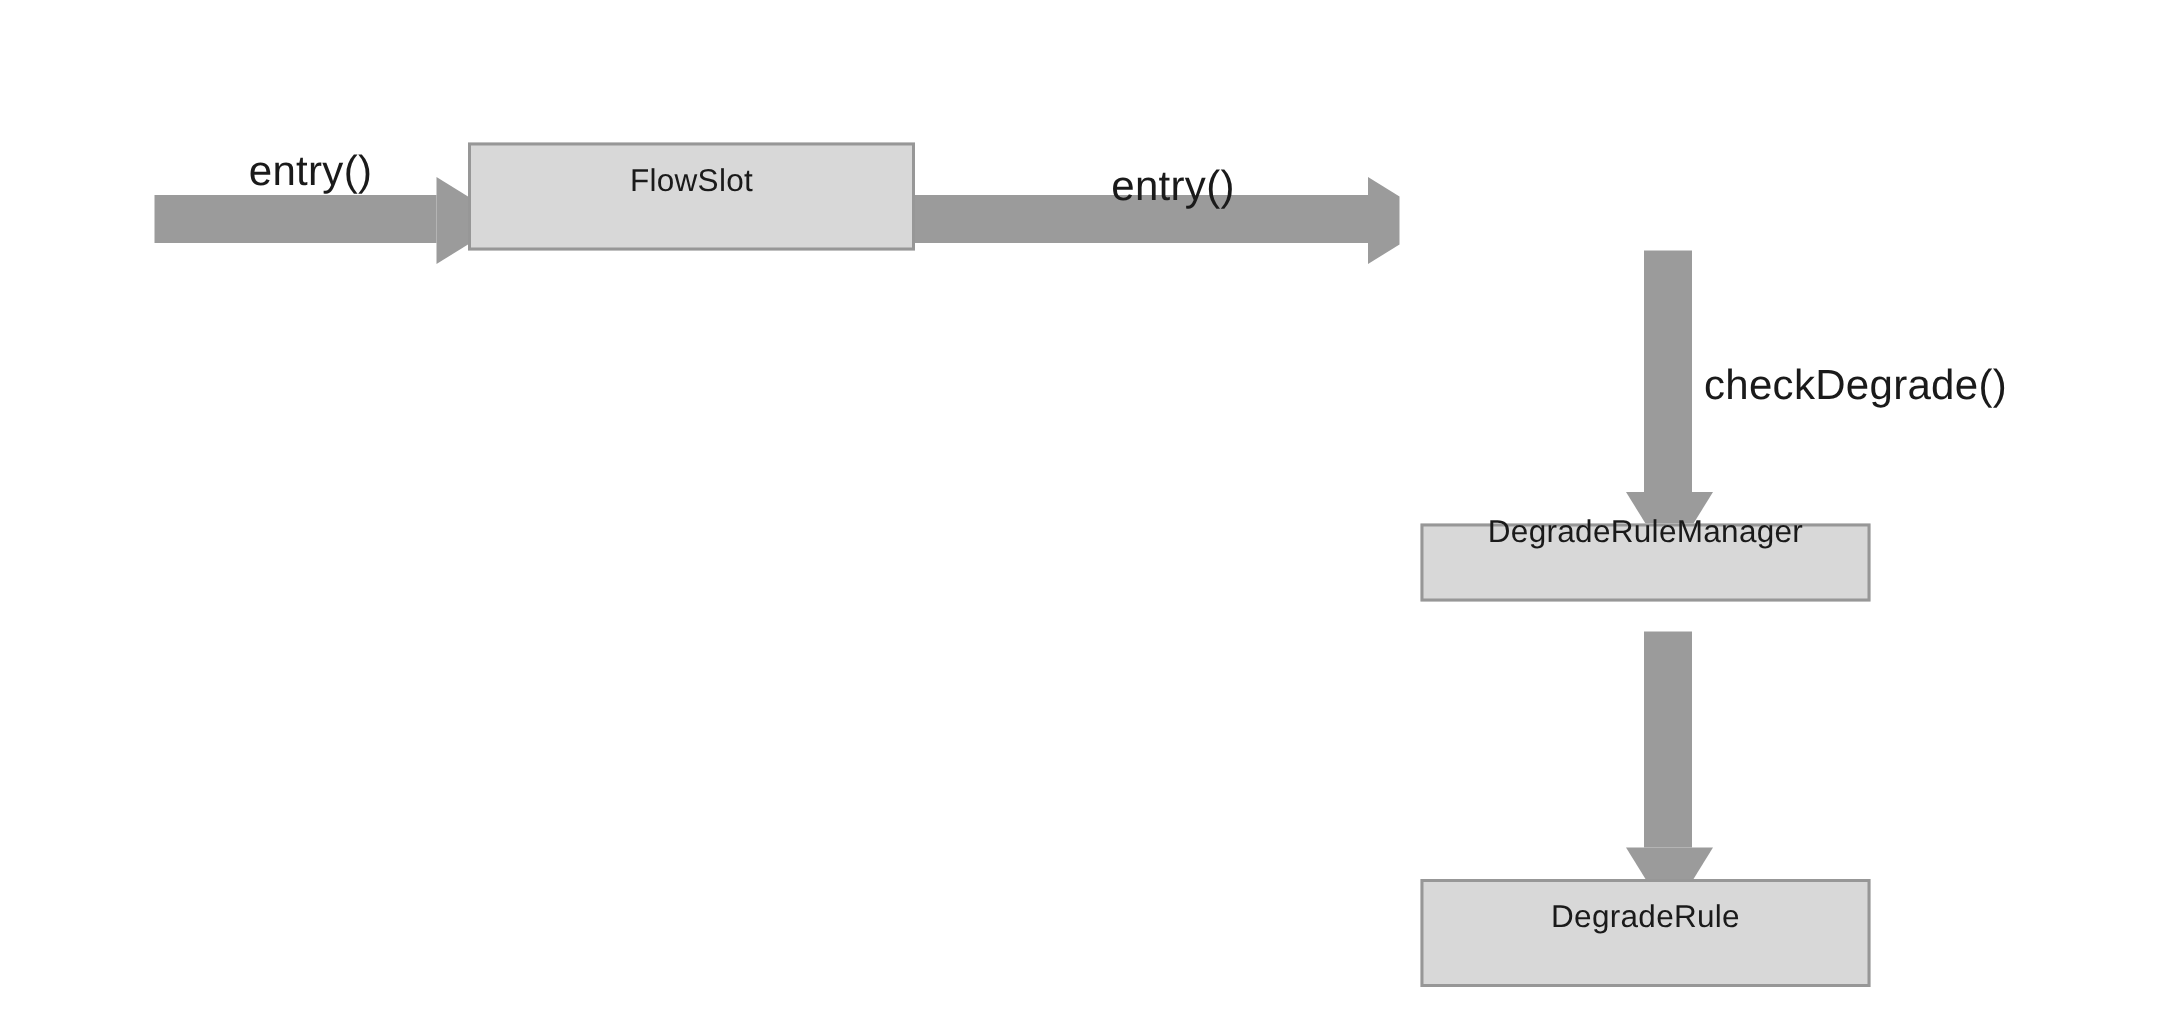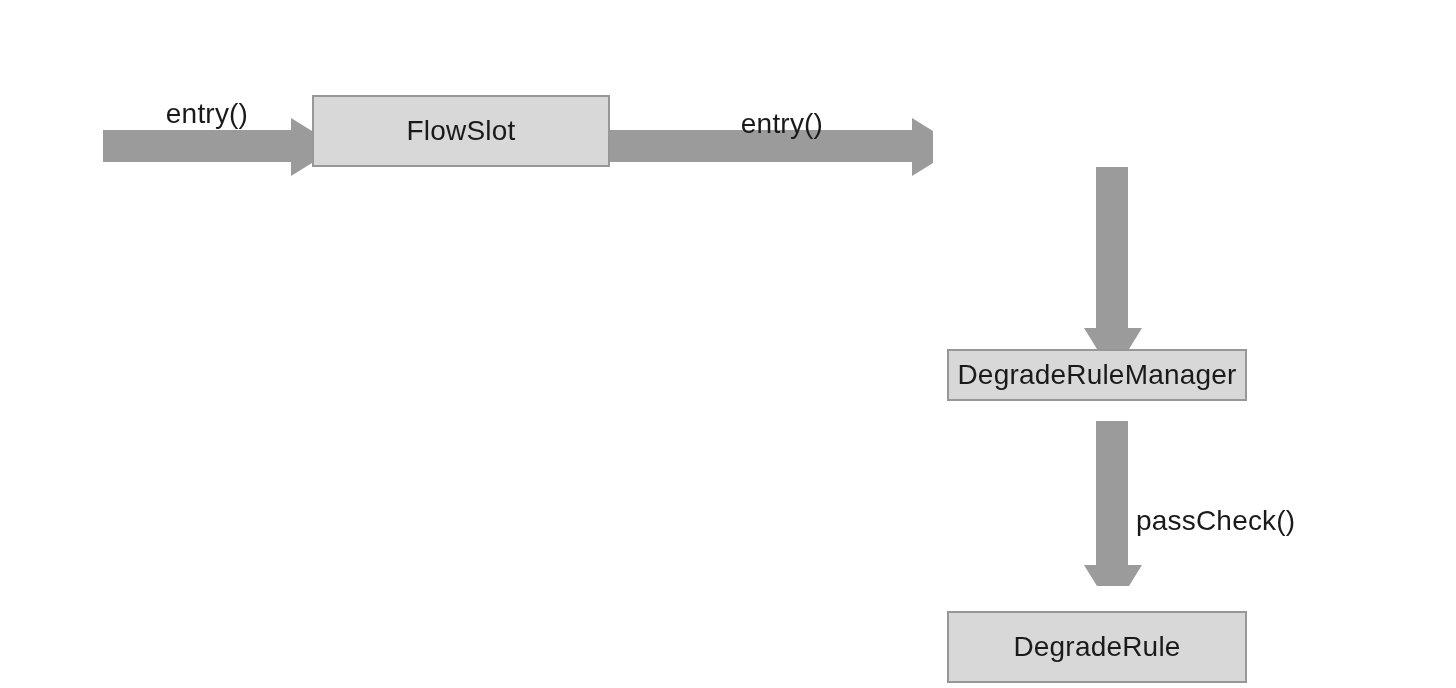--- a/index.html
+++ b/index.html
@@ -10,31 +10,31 @@
     height: 688px;
     background: #ffffff;
     overflow: hidden;
     font-family: "Liberation Sans", "DejaVu Sans", sans-serif;
   }
   .node {
     position: absolute;
     background: #d8d8d8;
     border: 2px solid #979797;
     display: flex;
-    align-items: center;
+    align-items: flex-end;
     justify-content: center;
-    font-size: 28px;
+    font-size: 21px;
     color: #1a1a1a;
     letter-spacing: 0.2px;
     white-space: nowrap;
   }
   .node-flow-slot            { left: 280px; top: 63px;  width: 298px; height: 72px; }
   .node-degrade-slot         { left: 901px; top: 63px;  width: 300px; height: 72px; }
   .node-degrade-rule-manager { left: 915px; top: 317px; width: 300px; height: 52px; }
-  .node-degrade-rule         { left: 915px; top: 579px; width: 300px; height: 72px; }
+  .node-degrade-rule         { left: 915px; top: 554px; width: 300px; height: 72px; }
 
   .edge-line-h {
     position: absolute;
     height: 2px;
     background: #9b9b9b;
   }
   .edge-line-v {
     position: absolute;
     width: 2px;
     background: #9b9b9b;
@@ -79,26 +79,26 @@
     <span>FlowSlot</span>
   </div>
 
   <div class="edge-line-h" style="left:578px; top:98px; width:303px;"></div>
   <div class="arrowhead-right" style="left:880px; top:86px;"></div>
   <div class="edge-label centered label-entry-2">entry()</div>
 
 
   <div class="edge-line-v" style="left:1064px; top:135px; height:162px;"></div>
   <div class="arrowhead-down" style="left:1052px; top:296px;"></div>
+  <div class="edge-label label-check-degrade">checkDegrade()</div>
 
   <div class="node node-degrade-rule-manager">
     <span>DegradeRuleManager</span>
   </div>
 
   <div class="edge-line-v" style="left:1064px; top:389px; height:144px;"></div>
   <div class="arrowhead-down" style="left:1052px; top:533px;"></div>
-  <div class="edge-label label-pass-check">passCheck()</div>
 
   <div class="node node-degrade-rule">
     <span>DegradeRule</span>
   </div>
 
 </div>
 
 </body></html>

